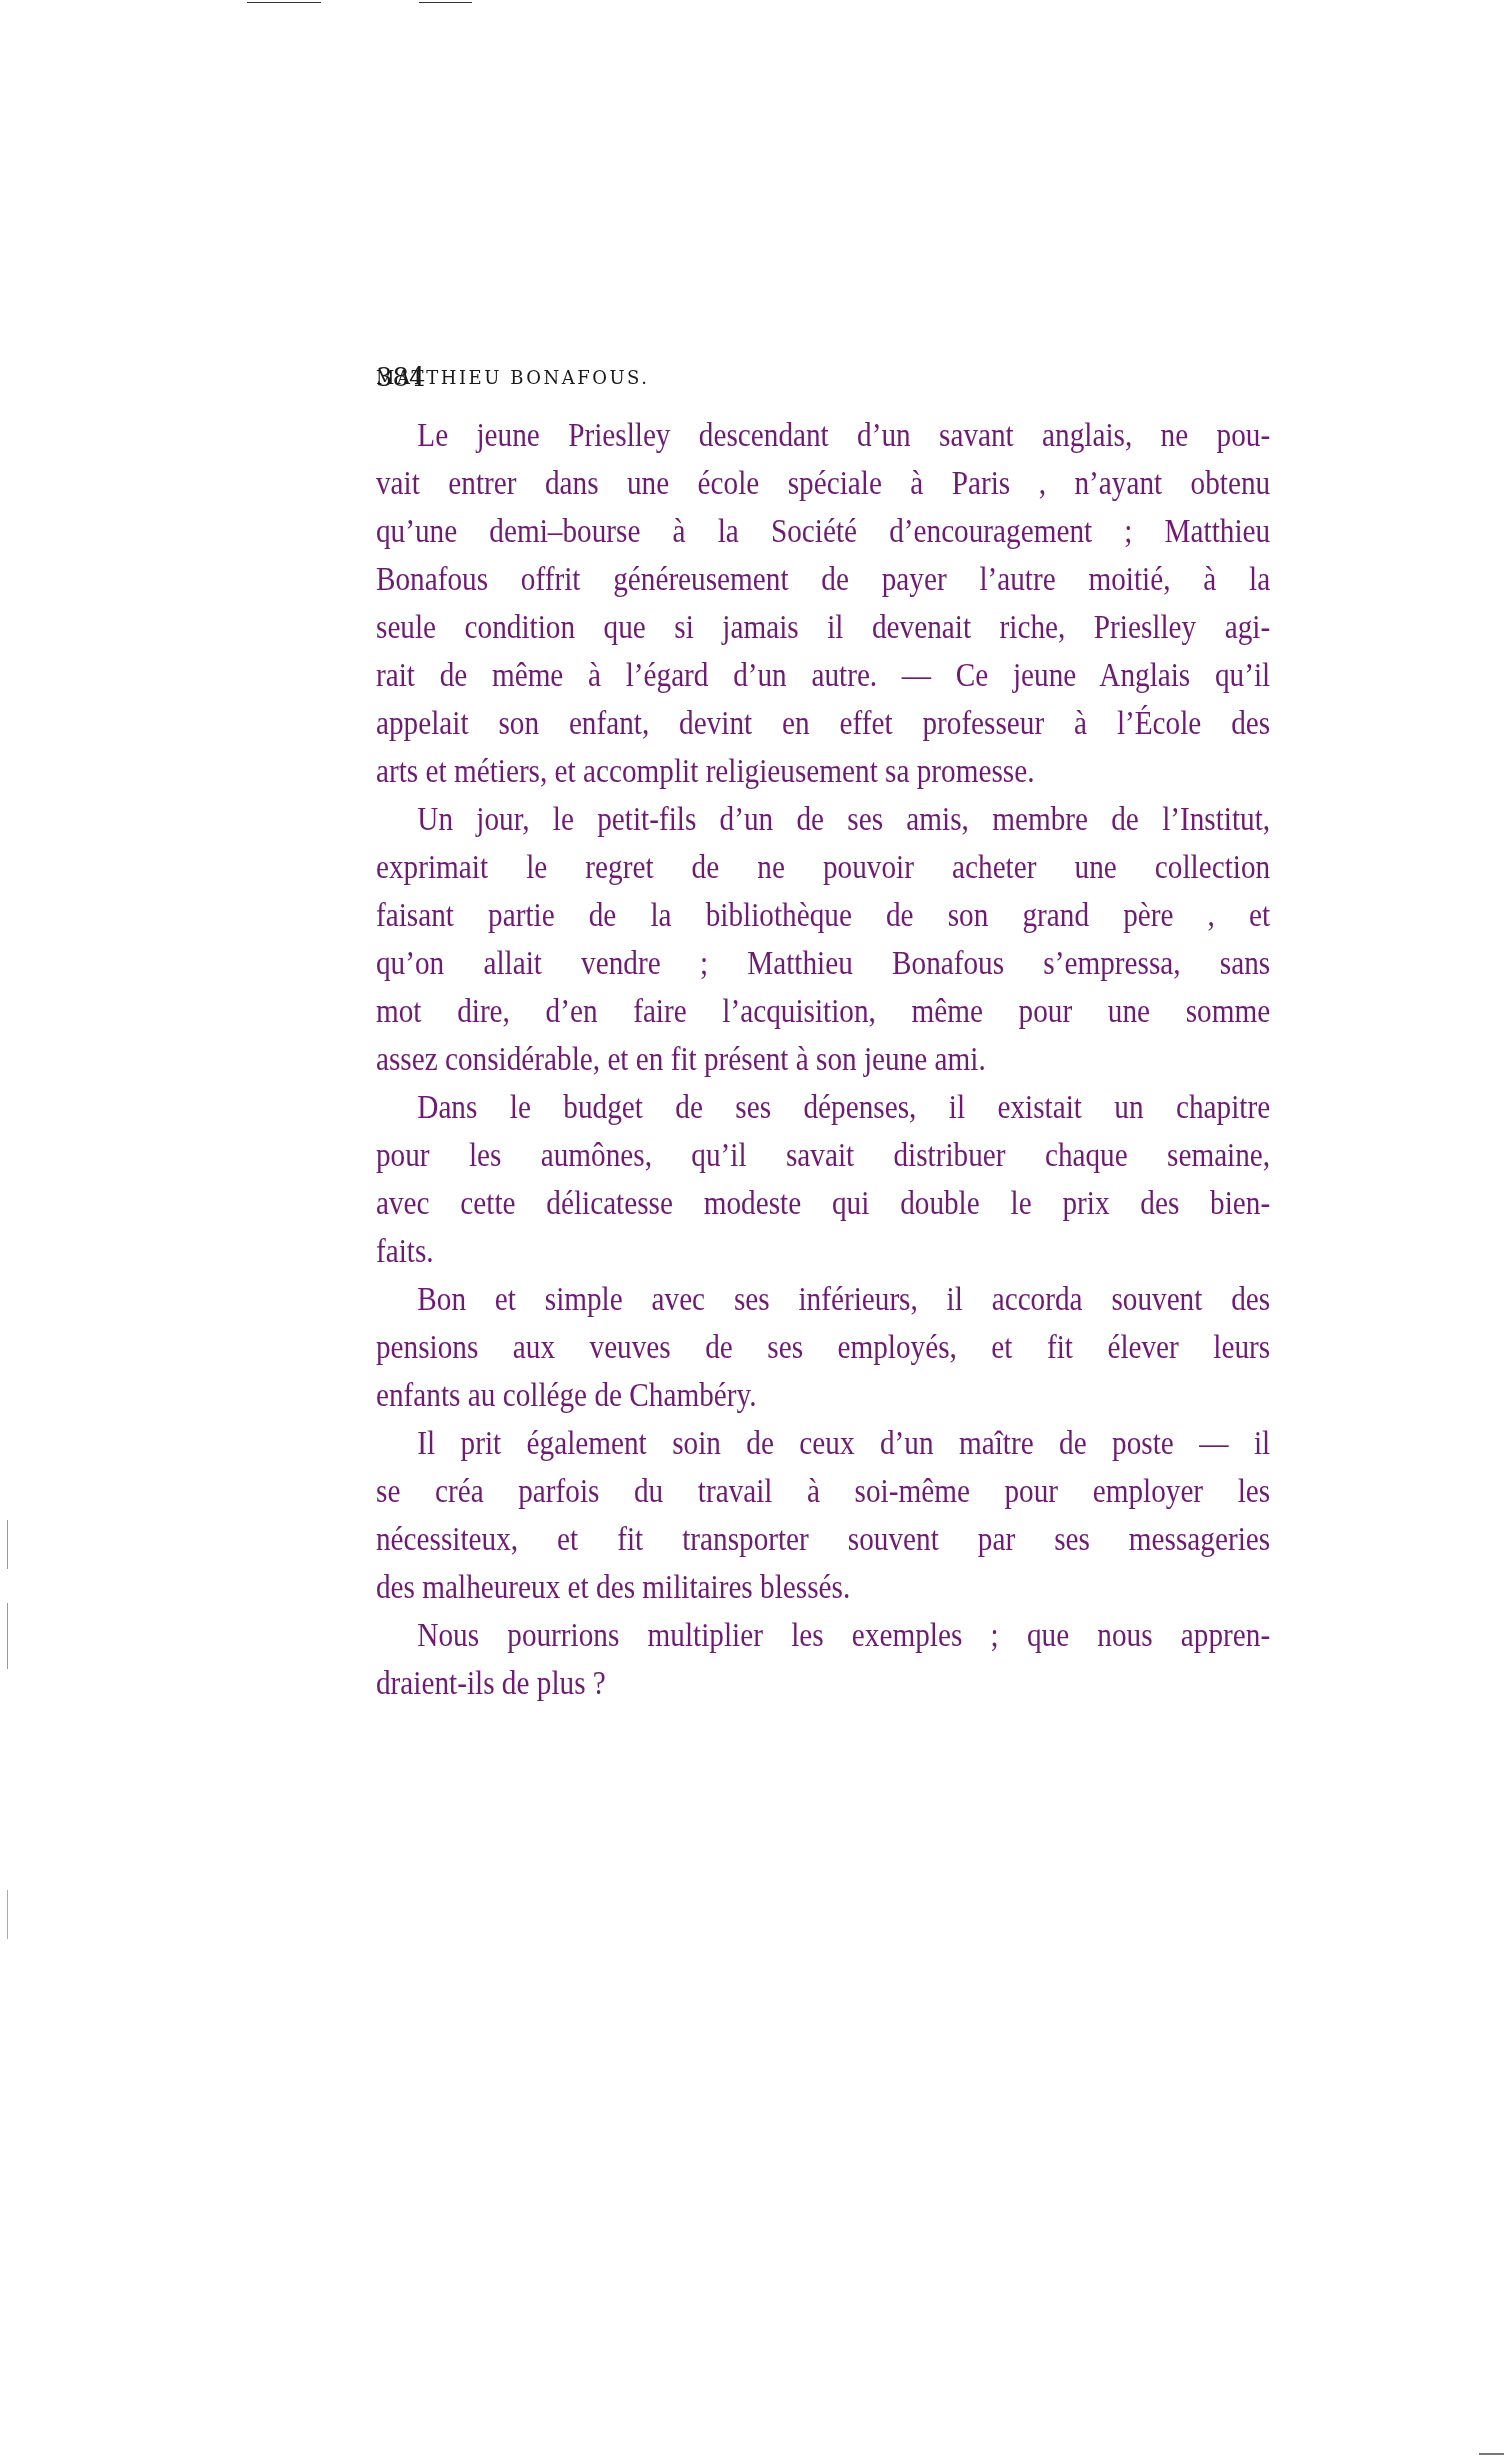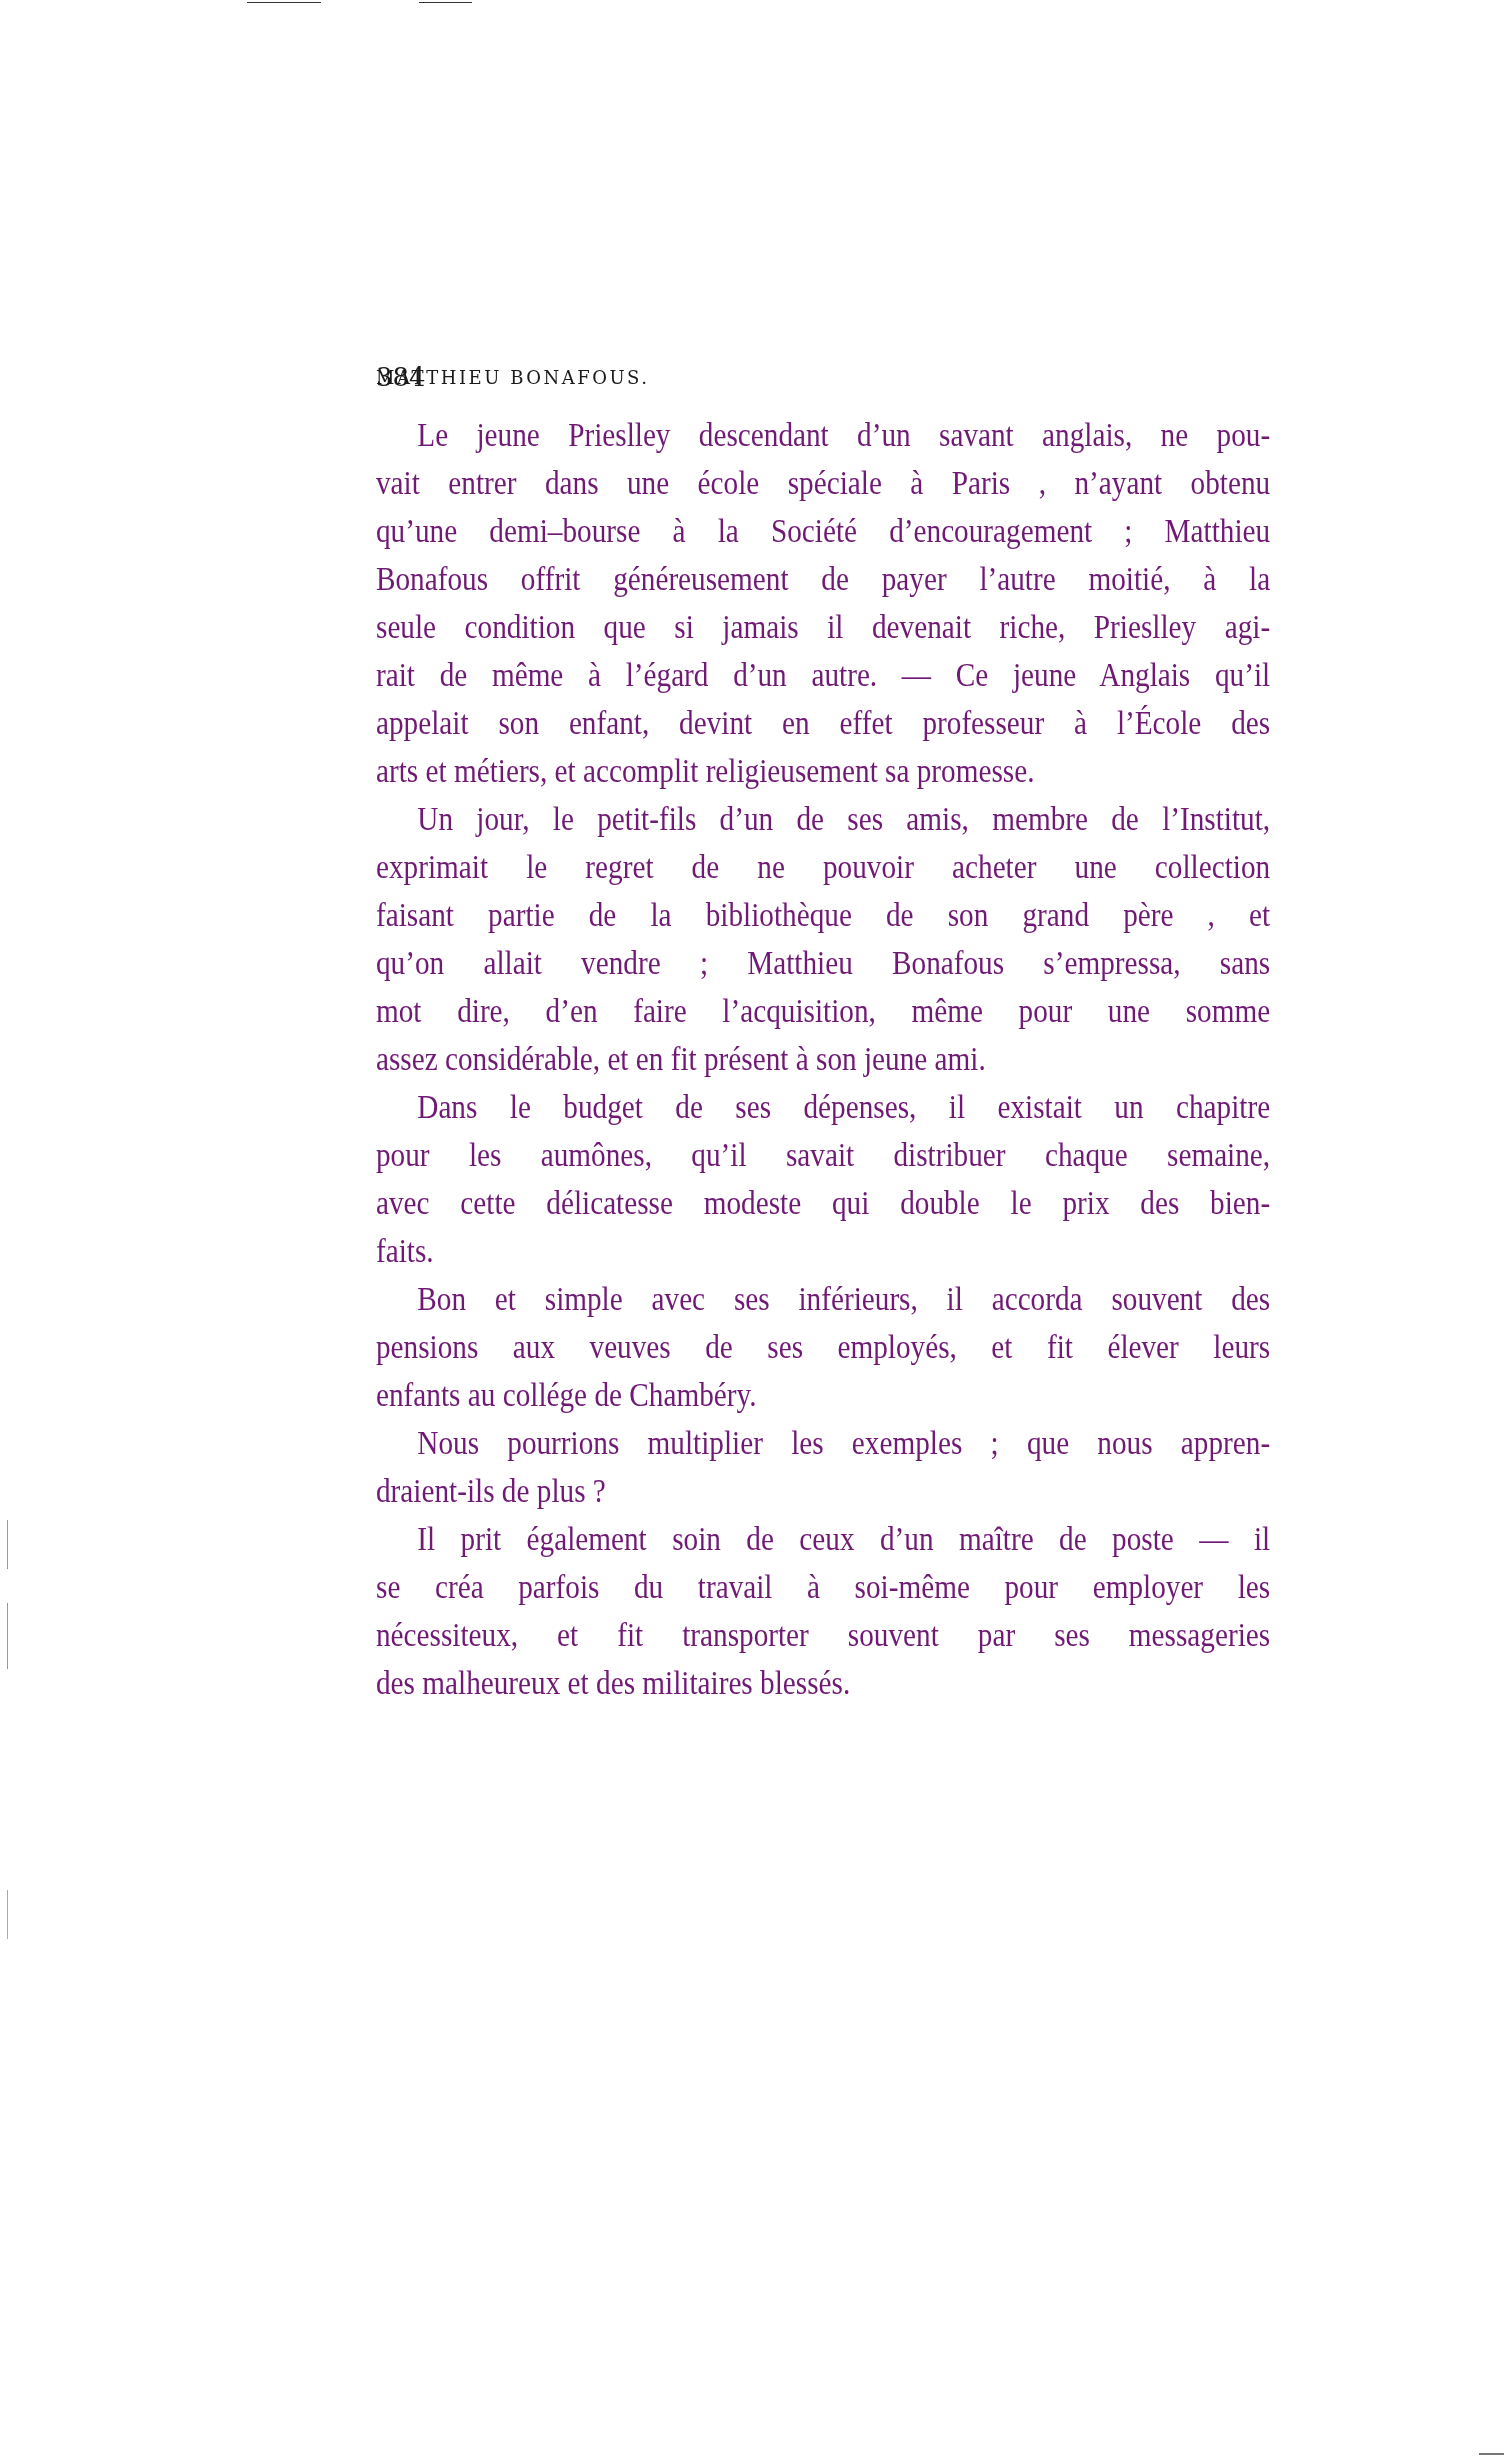--- a/index.html
+++ b/index.html
@@ -58,24 +58,24 @@
         <div class="line">pour les aumônes, qu’il savait distribuer chaque semaine,</div>
         <div class="line">avec cette délicatesse modeste qui double le prix des bien-</div>
         <div class="line last">faits.</div>
       </div>
       <div>
         <div class="line indent">Bon et simple avec ses inférieurs, il accorda souvent des</div>
         <div class="line">pensions aux veuves de ses employés, et fit élever leurs</div>
         <div class="line last">enfants au collége de Chambéry.</div>
       </div>
       <div>
-        <div class="line indent">Nous pourrions multiplier les exemples ; que nous appren-</div>
-        <div class="line last">draient-ils de plus ?</div>
-      </div>
-      <div>
         <div class="line indent">Il prit également soin de ceux d’un maître de poste — il</div>
         <div class="line">se créa parfois du travail à soi-même pour employer les</div>
         <div class="line">nécessiteux, et fit transporter souvent par ses messageries</div>
         <div class="line last">des malheureux et des militaires blessés.</div>
+      </div>
+      <div>
+        <div class="line indent">Nous pourrions multiplier les exemples ; que nous appren-</div>
+        <div class="line last">draient-ils de plus ?</div>
       </div>
     </div>
 </div>
 
 
 </body></html>

